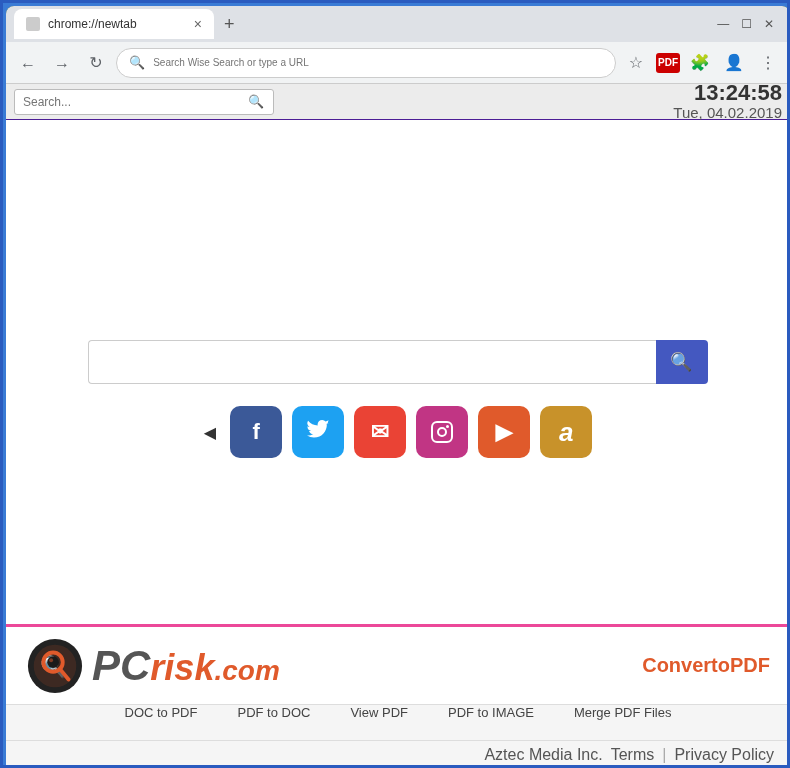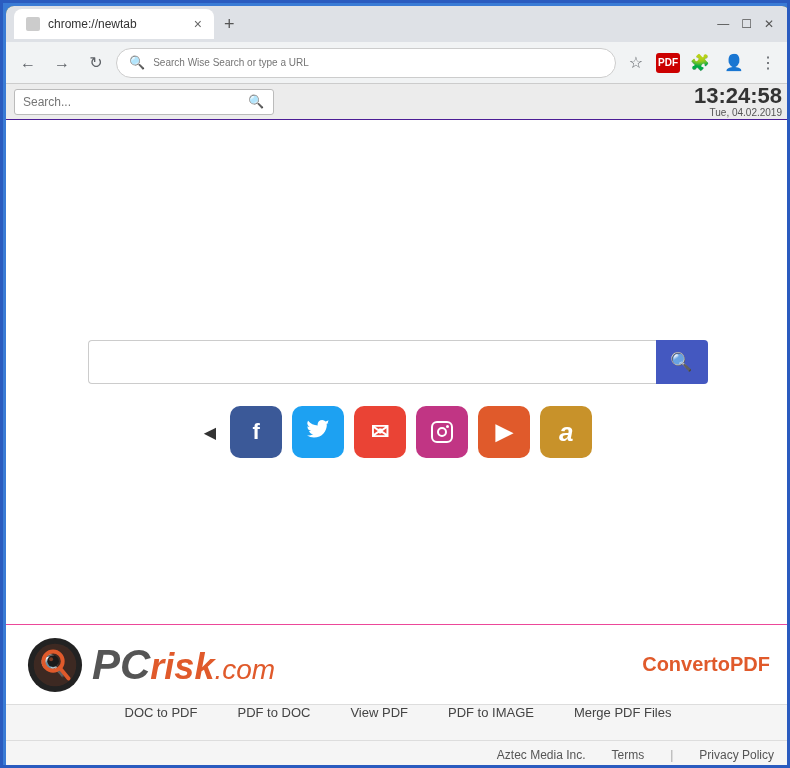--- a/index.html
+++ b/index.html
@@ -189,21 +189,21 @@
     }
 
     .wise-time {
       font-size: 22px;
       font-weight: bold;
       color: #333;
       line-height: 1;
     }
 
     .wise-date {
-      font-size: 10px;
+      font-size: 15px;
       color: #555;
       text-align: right;
     }
 
     
     .main-content {
       flex: 1;
       background: #fff;
       display: flex;
       flex-direction: column;
@@ -290,21 +290,21 @@
       bottom: 0;
       left: 0;
     }
 
     .brand-bar {
       background: #fff;
       height: 80px;
       display: flex;
       align-items: center;
       padding: 0 20px;
-      border-top: 1px solid #ec4899;
+      border-top: 3px solid #ec4899;
     }
 
     .pcrisk-logo {
       display: flex;
       align-items: center;
       gap: 8px;
     }
 
     .logo-text {
       display: flex;
@@ -320,21 +320,21 @@
 
     .logo-risk {
       font-size: 36px;
       font-weight: 700;
       color: #e05a2b;
       font-style: italic;
     }
 
     .logo-dot-com {
       font-size: 28px;
-      font-weight: 400;
+      font-weight: 700;
       color: #e05a2b;
       font-style: italic;
     }
 
     .convertopdf-logo {
       margin-left: auto;
       font-size: 20px;
       font-weight: bold;
       color: #333;
     }
@@ -361,22 +361,22 @@
     }
 
     .bottom-bar {
       background: #f5f5f5;
       border-top: 1px solid #ddd;
       height: 28px;
       display: flex;
       align-items: center;
       justify-content: flex-end;
       padding: 0 16px;
-      gap: 26px;
-      font-size: 12px;
+      gap: 8px;
+      font-size: 16px;
       color: #555;
     }
 
     .bottom-link {
       color: #555;
       text-decoration: none;
       cursor: pointer;
     }
 
     .bottom-divider {

